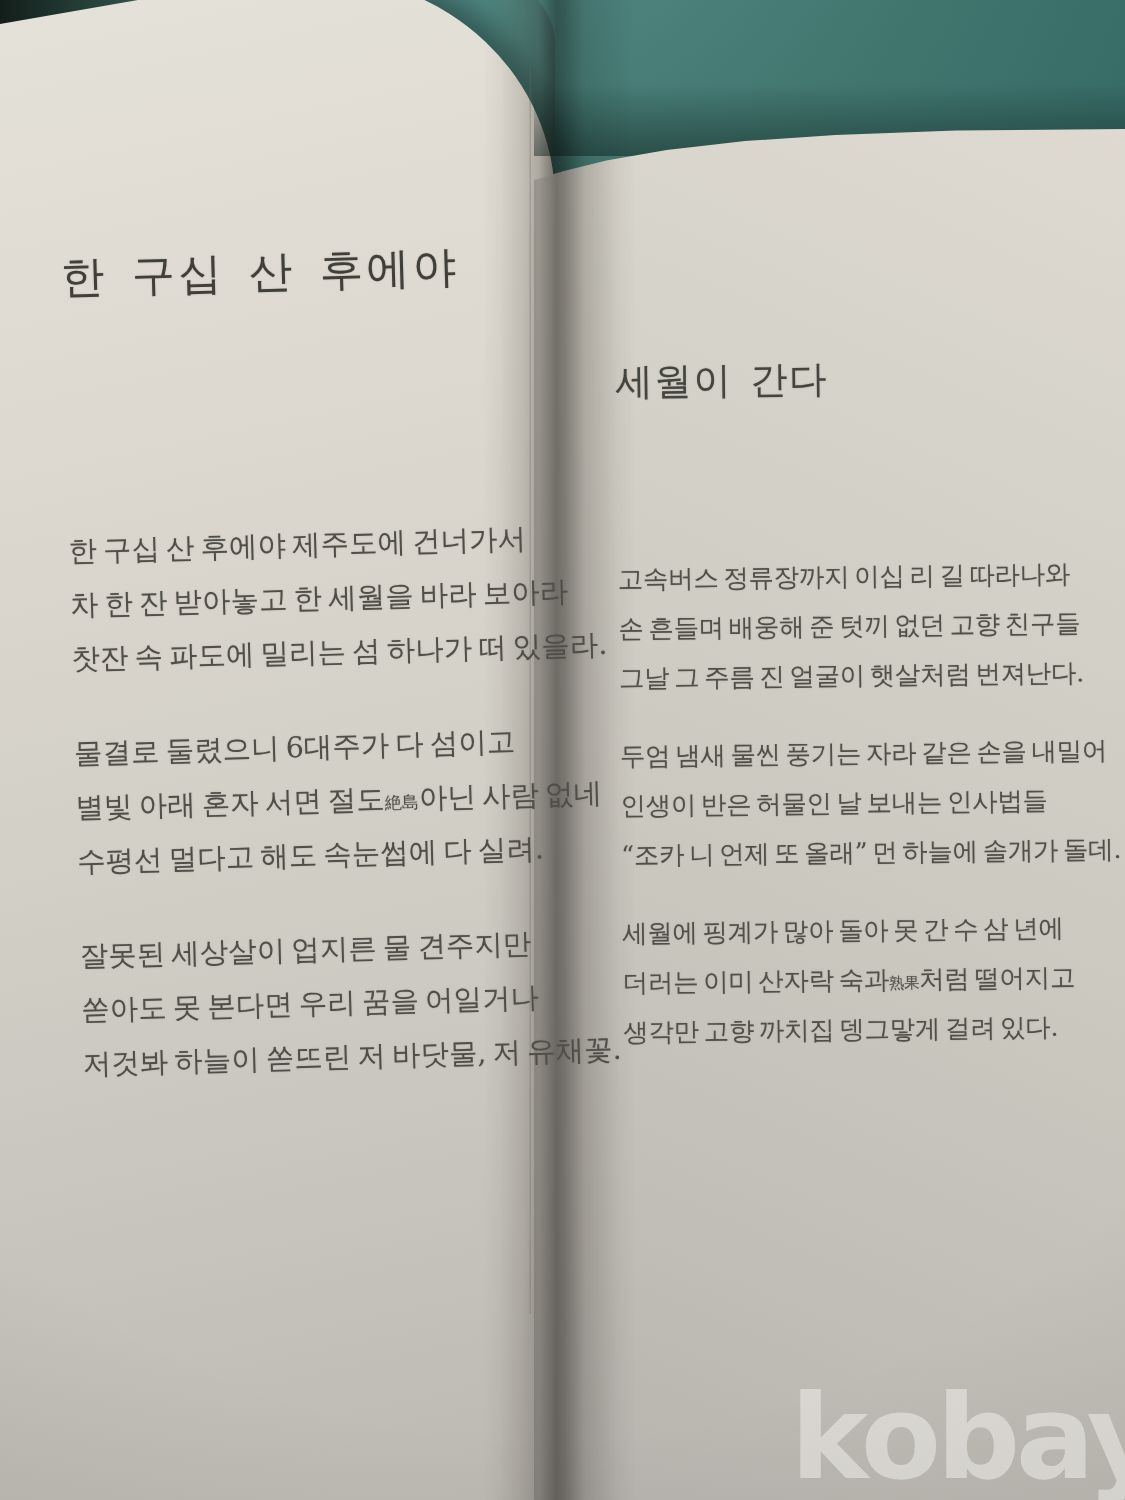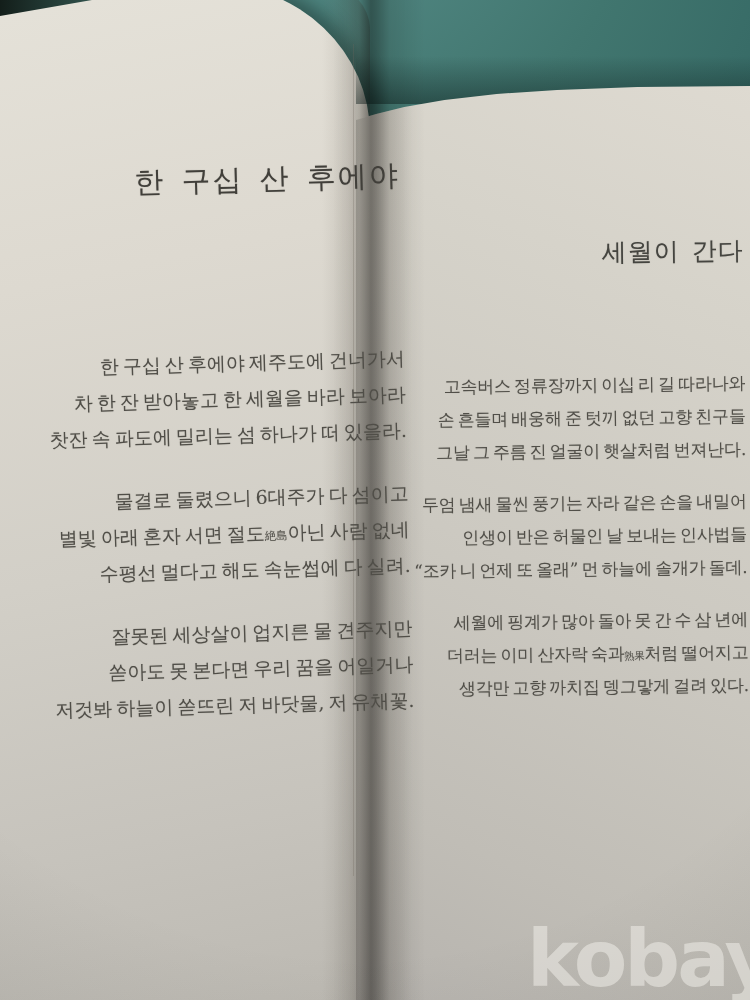--- a/index.html
+++ b/index.html
@@ -3,21 +3,20 @@
 <meta charset="utf-8">
 <style>
   * { margin:0; padding:0; box-sizing:border-box; }
   html,body { width:750px; height:1000px; }
   body { font-family:"DejaVu Serif","Liberation Serif",serif; }
 
   .scene{
     position:relative; width:750px; height:1000px; overflow:hidden;
     background: radial-gradient(130% 95% at 45% -12%,
       #578d89 0%, #41766f 30%, #306360 60%, #265350 82%, #1f4a47 100%);
-    text-align: right;
   }
 
   
   .corner-dark{
     position:absolute; left:0; top:0; width:92px; height:16px;
     clip-path:polygon(0 0,100% 0,0 100%);
     background:linear-gradient(90deg,#131e1a,#31524c);
   }
 
   

